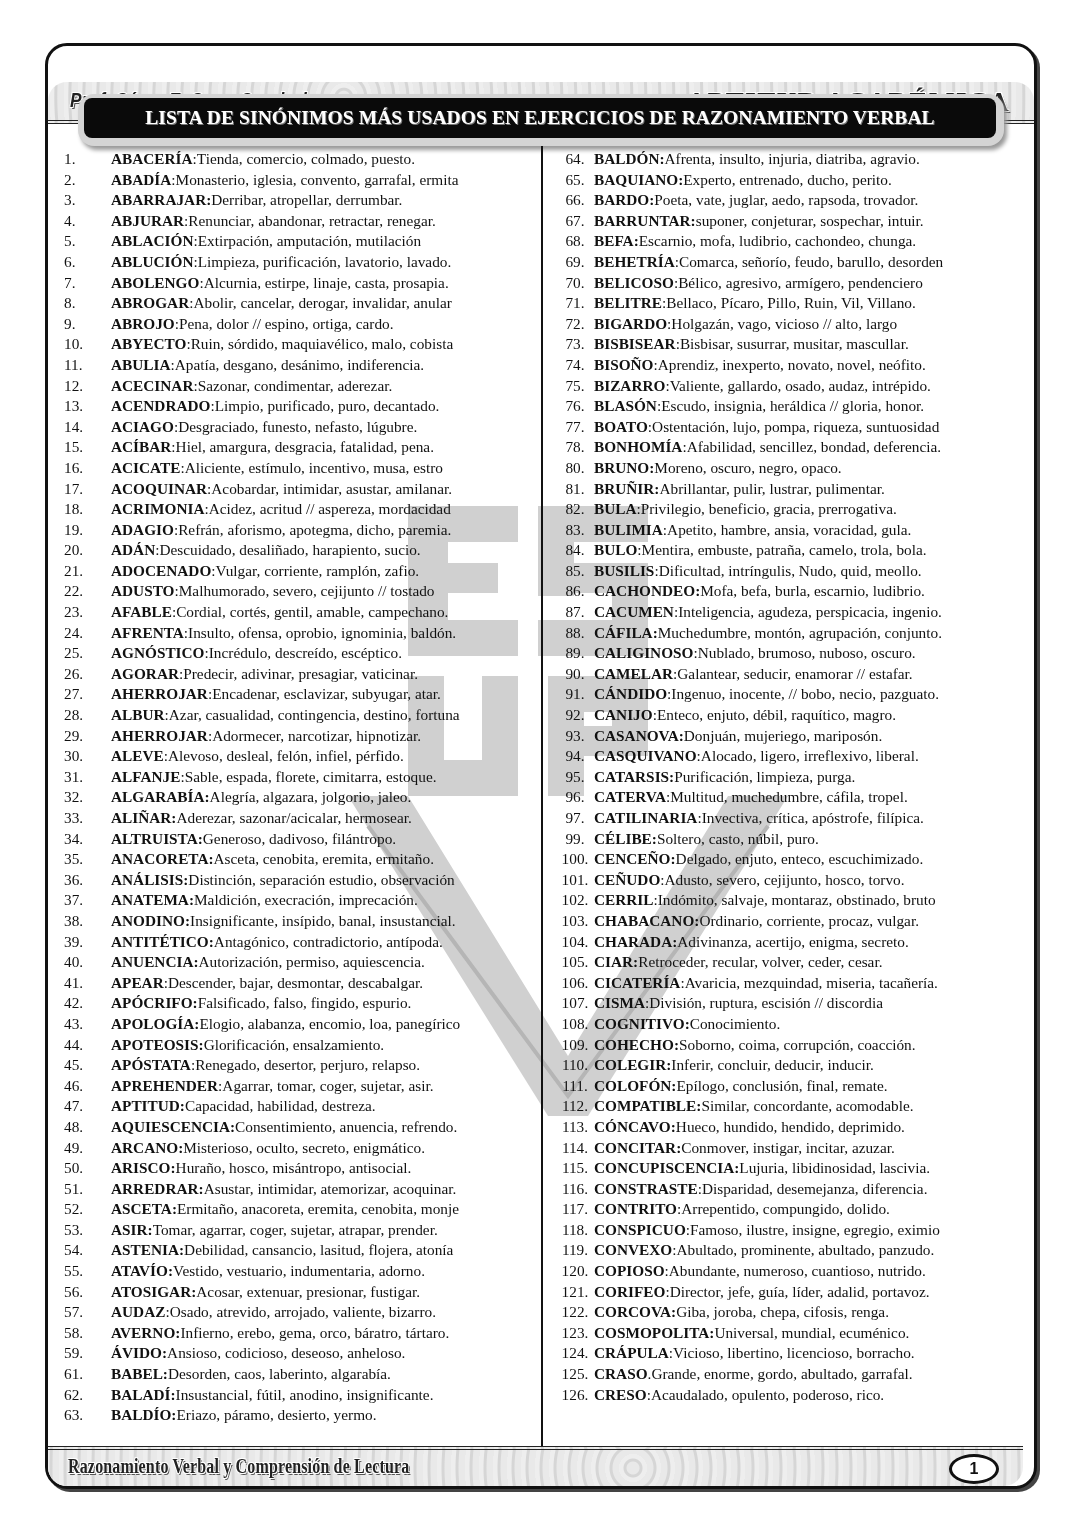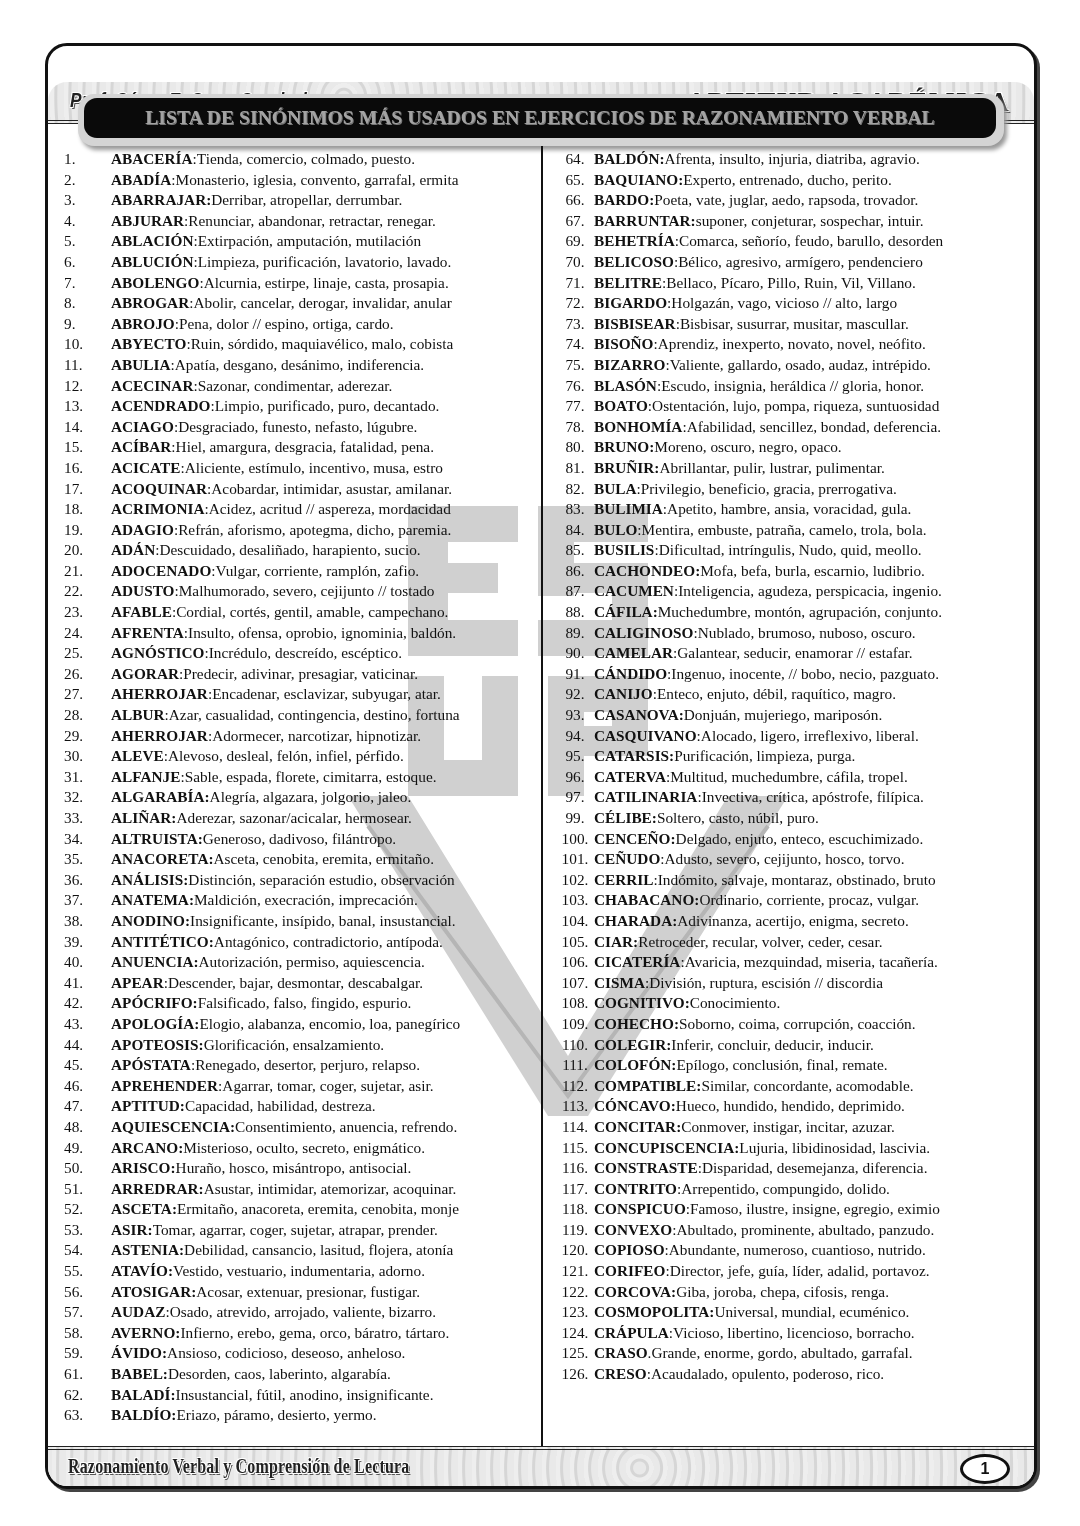--- a/index.html
+++ b/index.html
@@ -2,34 +2,34 @@
 <html><head>
 <meta charset="utf-8">
 <style>
   html, body { margin: 0; padding: 0; background: #ffffff; }
   body { width: 1080px; height: 1526px; position: relative; overflow: hidden; font-family: "Liberation Serif", serif; color: #111; }
 
   .frame { position: absolute; left: 45px; top: 43px; width: 986px; height: 1440px; border: 3px solid #111; border-radius: 22px 22px 22px 22px; box-shadow: 3px 3px 0 #444; background: #fff; }
 
   .header-band { position: absolute; left: 0; top: 0; right: 0; height: 38px; border-bottom: 4px double #222; border-radius: 19px 19px 0 0;
     background: repeating-radial-gradient(circle at 30% 40%, #e9e9e9 0 6px, #d6d6d6 7px 9px, #eeeeee 10px 14px); margin-top: 36px; }
-  .footer-band { position: absolute; left: 0; bottom: 0; right: 0; height: 36px; border-top: 4px double #222; border-radius: 0 0 19px 19px;
+  .footer-band { position: absolute; left: 0; bottom: 0; right: 11px; height: 36px; border-top: 4px double #222; border-radius: 0 0 19px 19px;
     background: repeating-radial-gradient(circle at 60% 50%, #e9e9e9 0 6px, #d6d6d6 7px 9px, #eeeeee 10px 14px); }
 
   .hdr-left, .hdr-right, .ftr-left { position: absolute; font-family: "Liberation Sans", sans-serif; font-weight: bold; color: #222;
     text-shadow: -1px -1px 0 #fff, 1px -1px 0 #fff, -1px 1px 0 #fff, 1px 1px 0 #fff, 2px 2px 0 #555; letter-spacing: 0.2px; }
   .hdr-left { left: 22px; top: 6px; font-size: 21px; font-style: italic; transform: scaleX(0.82); transform-origin: left center; }
   .hdr-right { right: 24px; top: 5px; font-size: 27px; font-family: "Liberation Serif", serif; letter-spacing: 1.5px; }
   .ftr-left { left: 20px; top: 5px; font-size: 20px; transform: scaleX(0.8); transform-origin: left center; font-family: "Liberation Serif", serif; }
   .page-num { position: absolute; right: 24px; top: 4px; width: 44px; height: 24px; border: 3px solid #111; border-radius: 50%; background: #fff;
     font-family: "Liberation Sans", sans-serif; font-weight: bold; font-size: 16px; text-align: center; line-height: 24px; }
 
   .title-wrap { position: absolute; left: 30px; top: 48px; width: 926px; height: 52px; border-radius: 16px; background: #d4d4d4; box-shadow: 3px 4px 4px #999; }
-  .title-bar { position: absolute; left: 6px; top: 4px; right: 8px; bottom: 8px; background: #0a0a0a; border-radius: 13px;
-    color: #a3a3a3; font-weight: bold; font-size: 19.5px; text-align: center; line-height: 40px; letter-spacing: 0.1px;
+  .title-bar { position: absolute; left: 6px; top: 4px; right: 8px; bottom: 8px; background: #0a0a0a; border-radius: 8px;
+    color: #ffffff; font-weight: bold; font-size: 19.5px; text-align: center; line-height: 40px; letter-spacing: 0.1px;
     text-shadow: 1px 1px 0 #777; }
 
   .divider { position: absolute; left: 493px; top: 100px; width: 2px; height: 1300px; background: #111; }
 
   .watermark { position: absolute; left: 300px; top: 450px; width: 440px; height: 620px; pointer-events: none; }
 
   .col { position: absolute; top: 104px; width: 460px; }
   .col.left { left: 10px; }
   .col.right { left: 500px; text-align: center; }
   .entry { display: flex; align-items: baseline; height: 20.6px; font-size: 15.3px; white-space: nowrap; position: relative; z-index: 2; }
@@ -472,20 +472,26 @@
         <span></span>
         <span class="def"> Poeta, vate, juglar, aedo, rapsoda, trovador.</span>
       </div>
     <div class="entry">
         <span class="num">67.</span>
         <span class="term">BARRUNTAR:</span>
         <span></span>
         <span class="def"> suponer, conjeturar, sospechar, intuir.</span>
       </div>
     <div class="entry">
+        <span class="num">68.</span>
+        <span class="term">BEFA:</span>
+        <span></span>
+        <span class="def"> Escarnio, mofa, ludibrio, cachondeo, chunga.</span>
+      </div>
+    <div class="entry">
         <span class="num">69.</span>
         <span class="term">BEHETRÍA</span>
         <span>:</span>
         <span class="def"> Comarca, señorío, feudo, barullo, desorden</span>
       </div>
     <div class="entry">
         <span class="num">70.</span>
         <span class="term">BELICOSO</span>
         <span>:</span>
         <span class="def"> Bélico, agresivo, armígero, pendenciero</span>

